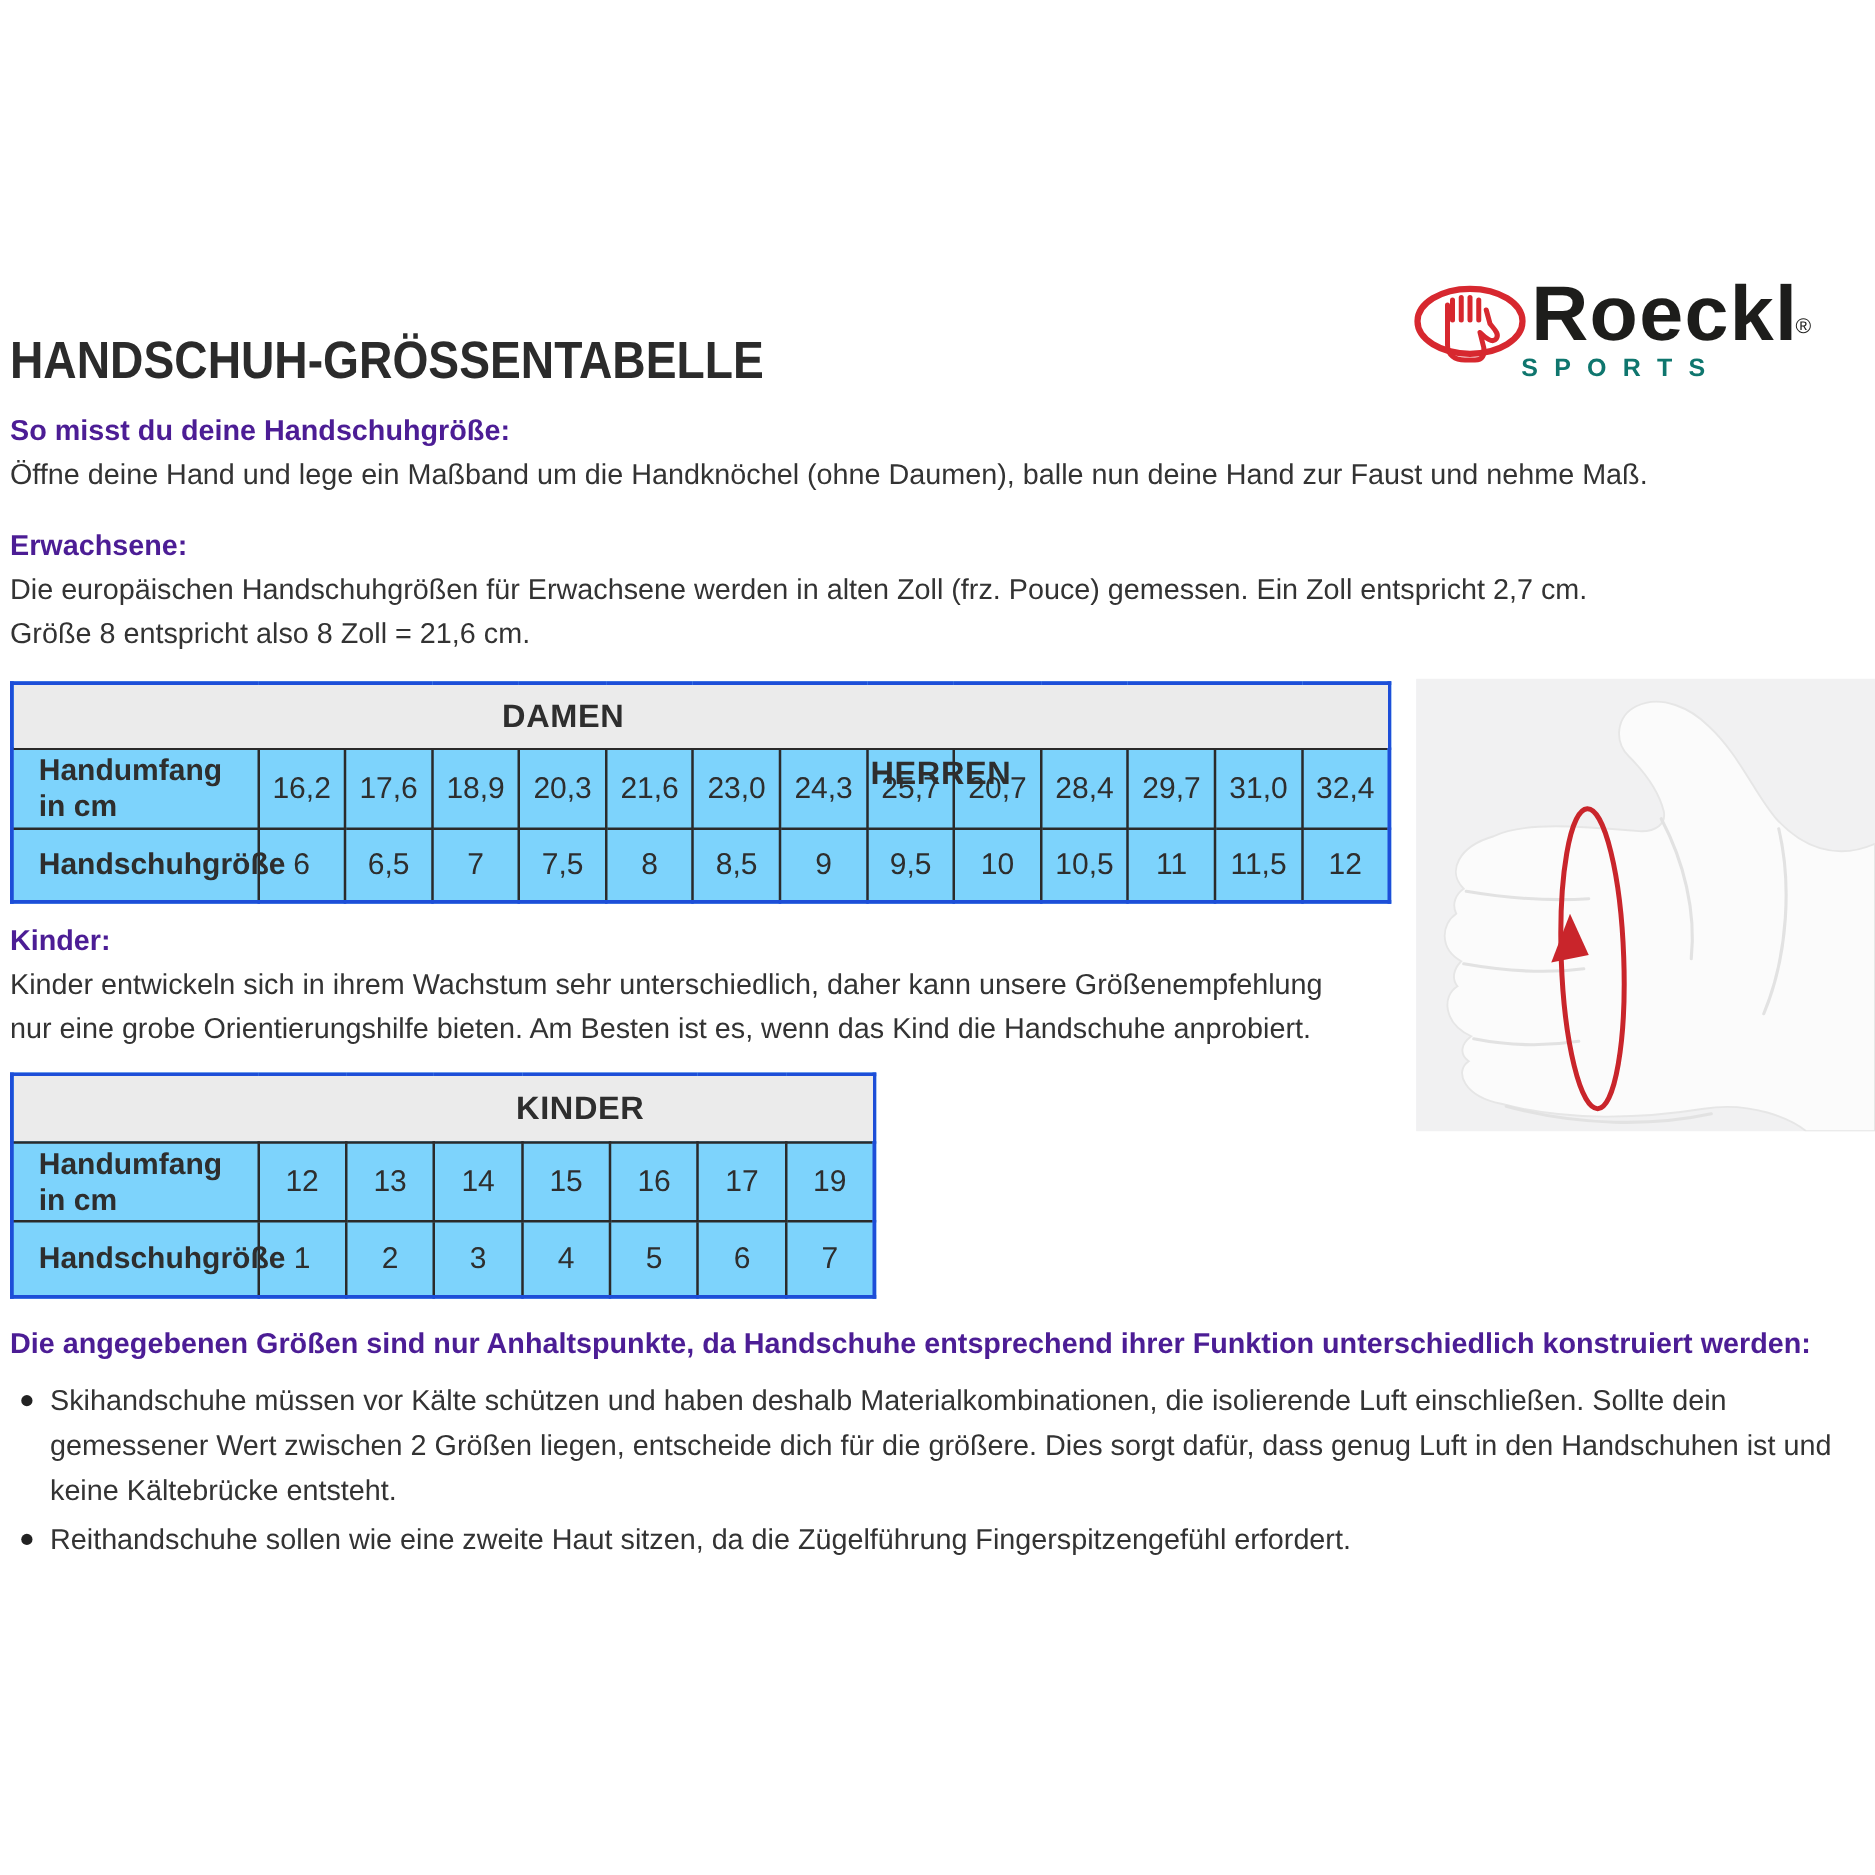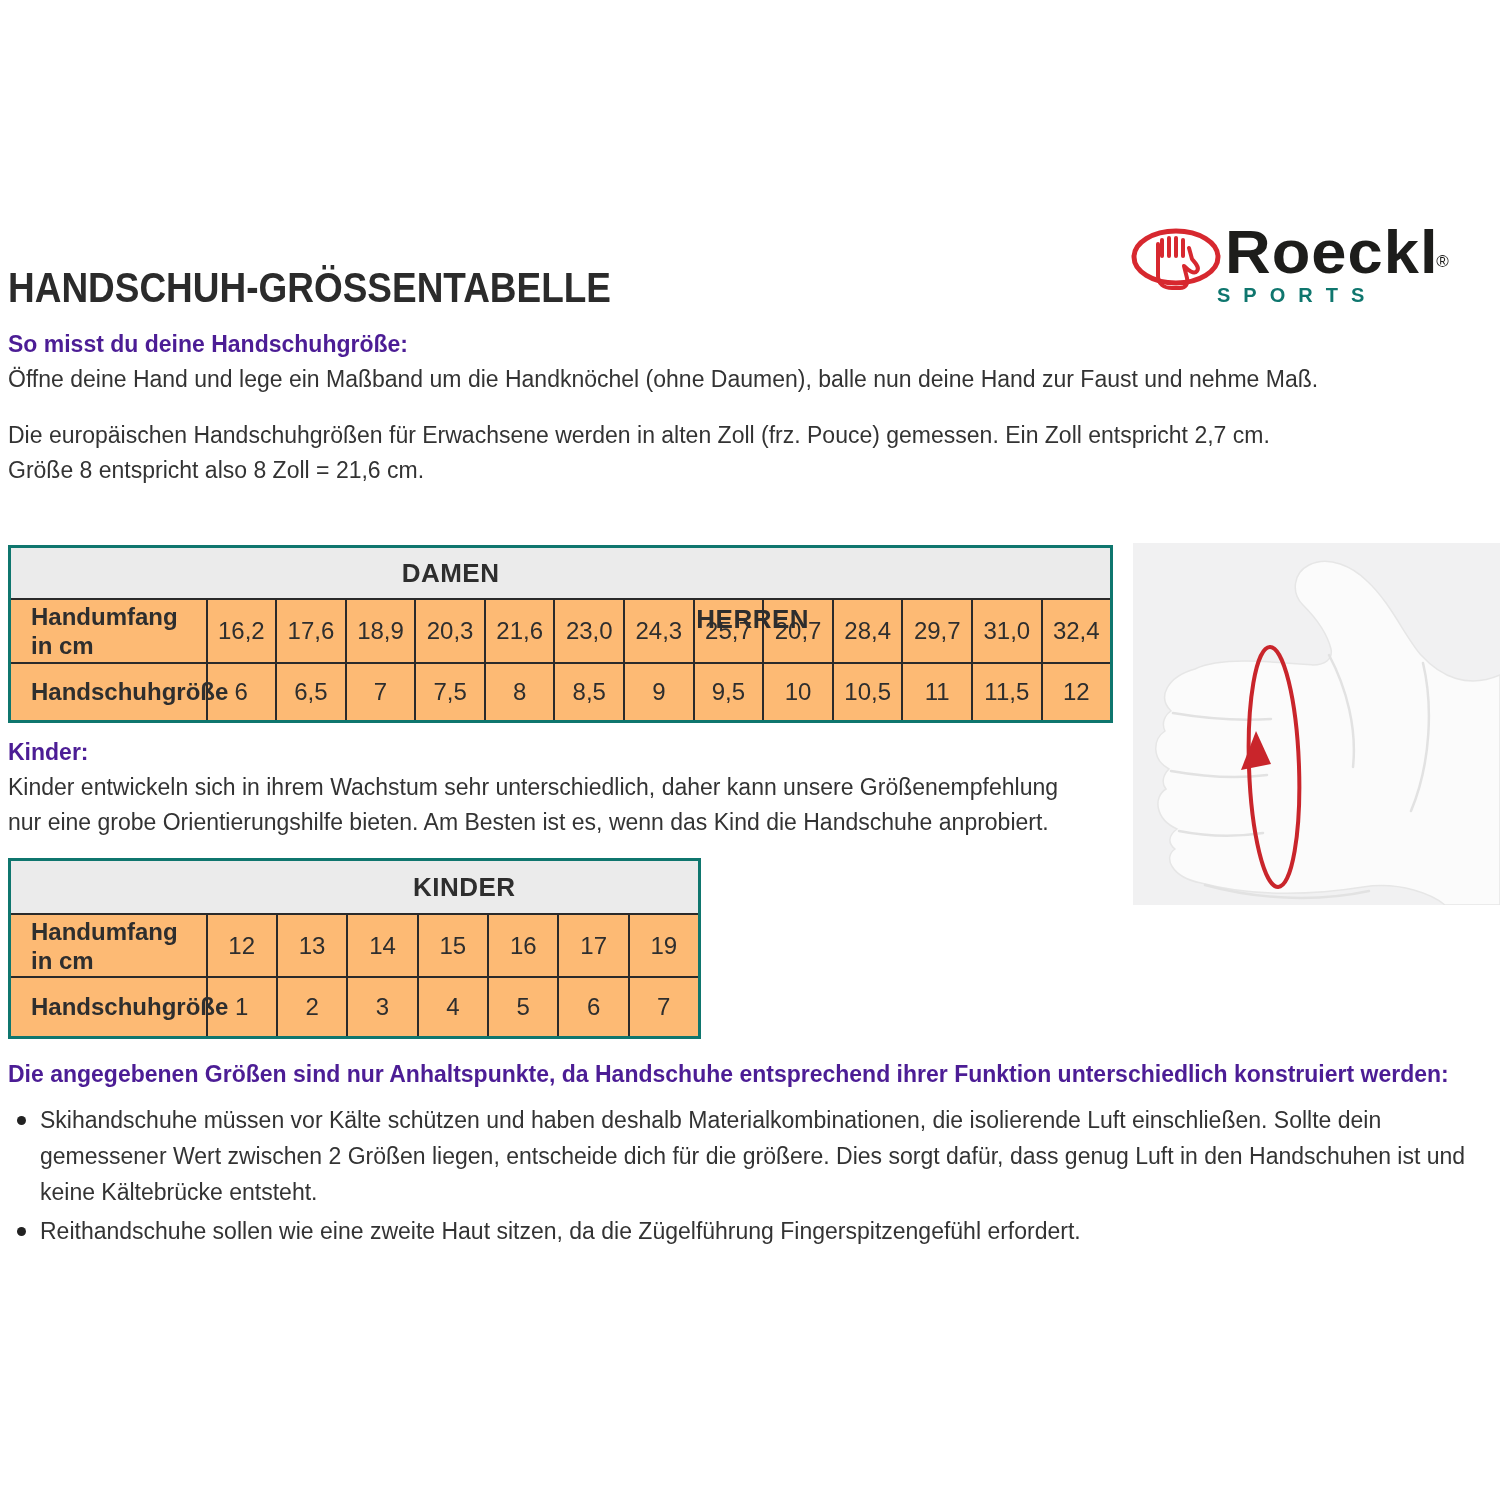--- a/index.html
+++ b/index.html
@@ -20,22 +20,22 @@
   .sec{position:absolute;left:8px;width:1468px;}
   .sec h3{margin:0;font-size:23px;line-height:36px;font-weight:700;color:#4c1d95;}
   .sec p{margin:0;font-size:23px;line-height:35px;color:#333;}
   .sec-intro{top:326px;}
   .sec-adults{top:418px;}
   .sec-children{top:734px;}
   .sec-children p{max-width:1060px;}
   .nowrap{white-space:nowrap;}
 
   
-  table.size-table{border-collapse:collapse;table-layout:fixed;background:#fdba74;
-    border:3px solid #0f766e;font-size:24px;color:#2e2e2e;}
+  table.size-table{border-collapse:collapse;table-layout:fixed;background:#7dd3fc;
+    border:3px solid #1d4ed8;font-size:24px;color:#2e2e2e;}
   table.size-table td{border:2px solid #2a2a2a;text-align:center;padding:0;}
   table.size-table td.lbl{text-align:left;padding-left:20px;font-weight:700;}
   tr.group-row td{background:#ebebeb;position:relative;font-weight:700;font-size:26px;letter-spacing:0.5px;}
   tr.group-row span{position:absolute;top:50%;transform:translate(-50%,-50%);}
   .adult-table{position:absolute;left:8px;top:545px;width:1102px;}
   .adult-table tr.group-row td{height:50px;}
   .adult-table tr.row-circ td{height:62px;}
   .adult-table tr.row-size td{height:56px;}
   .adult-table .g-damen{left:40%;}
   .adult-table .g-herren{left:67.5%;margin-top:46px;}
@@ -79,20 +79,21 @@
     </div>
     <div class="brand-subtitle">SPORTS</div>
   </div>
 
   <div class="sec sec-intro">
     <h3>So misst du deine Handschuhgröße:</h3>
     <p class="nowrap">Öffne deine Hand und lege ein Maßband um die Handknöchel (ohne Daumen), balle nun deine Hand zur Faust und nehme Maß.</p>
   </div>
 
   <div class="sec sec-adults">
+    <h3>Erwachsene:</h3>
     <p class="nowrap">Die europäischen Handschuhgrößen für Erwachsene werden in alten Zoll (frz. Pouce) gemessen. Ein Zoll entspricht 2,7 cm.</p>
     <p class="nowrap">Größe 8 entspricht also 8 Zoll = 21,6 cm.</p>
   </div>
 
   <table class="size-table adult-table">
     <colgroup>
       <col style="width:197px">
       <col span="13" style="width:69.6px">
     </colgroup>
     <tbody>

